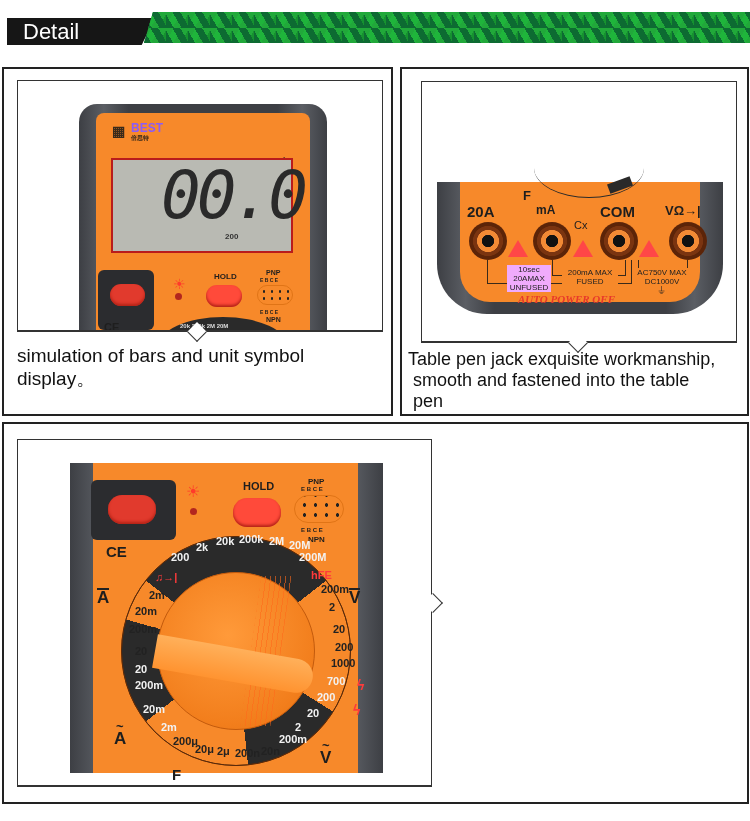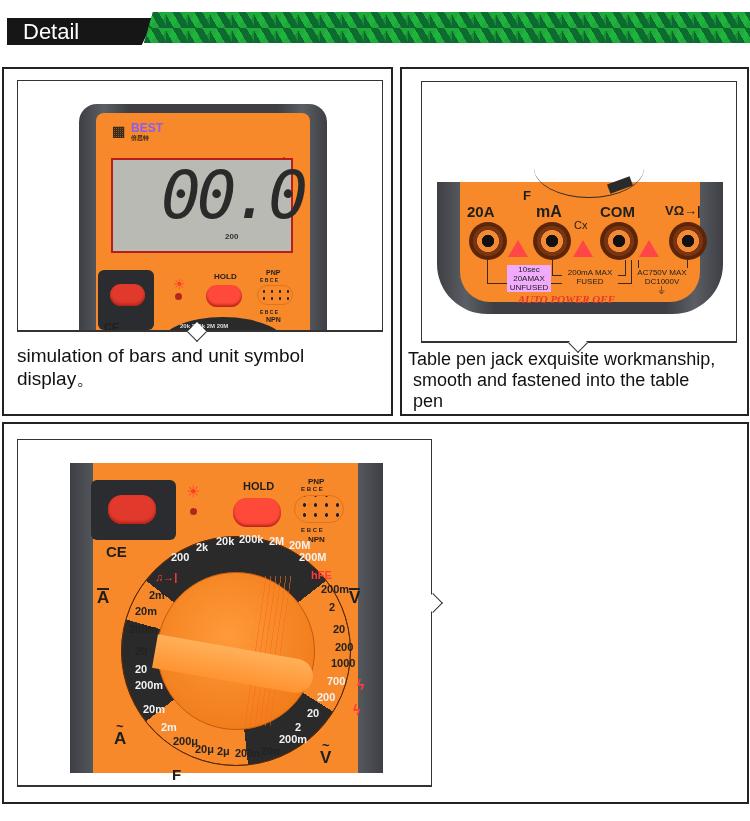--- a/index.html
+++ b/index.html
@@ -90,21 +90,21 @@
 
 <div class="panel" style="left:400px;top:67px;width:349px;height:349px;">
   <div class="frame" style="left:19px;top:12px;width:316px;height:262px;overflow:hidden;">
     <div class="body-grey" style="left:15px;top:100px;width:286px;height:132px;border-radius:0 0 50px 50px;"></div>
     <div class="orange" style="left:38px;top:100px;width:240px;height:120px;border-radius:0 0 30px 30px;"></div>
     <div class="abs" style="left:112px;top:56px;width:110px;height:60px;border-radius:50%;border-bottom:1.5px solid #2a2a2a;"></div>
     <div class="abs" style="left:186px;top:98px;width:24px;height:10px;background:#2a2a2a;transform:rotate(-20deg);"></div>
     <div class="txt" style="left:101px;top:106px;font-size:13px;">F</div>
 
     <div class="txt" style="left:45px;top:121px;font-size:15px;">20A</div>
-    <div class="txt" style="left:114px;top:121px;font-size:16px;">mA</div>
+    <div class="txt" style="left:114px;top:121px;font-size:12px;">mA</div>
     <div class="txt" style="left:178px;top:121px;font-size:15px;">COM</div>
     <div class="txt" style="left:243px;top:121px;font-size:13px;">VΩ→|</div>
     <div class="txt" style="left:152px;top:137px;font-size:11px;font-weight:normal;">Cx</div>
 
     <div class="socket" style="left:47px;top:140px;"></div>
     <div class="socket" style="left:111px;top:140px;"></div>
     <div class="socket" style="left:178px;top:140px;"></div>
     <div class="socket" style="left:247px;top:140px;"></div>
 
     <div class="warn" style="left:86px;top:158px;"></div>

